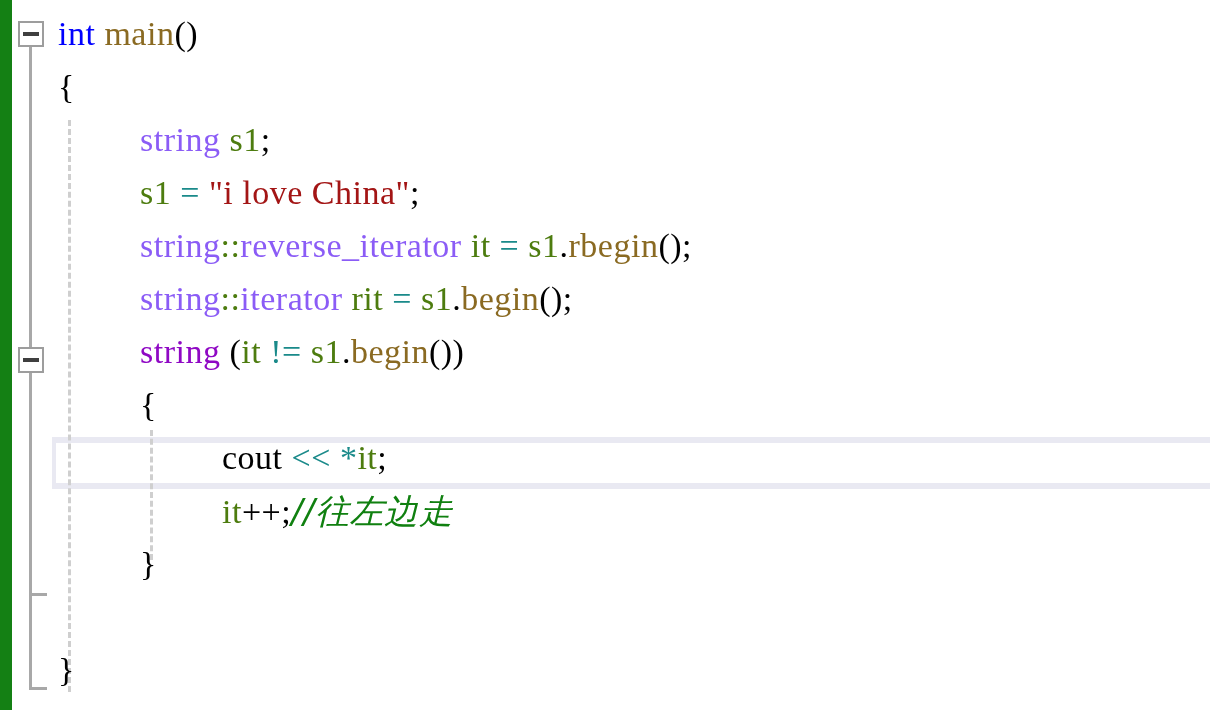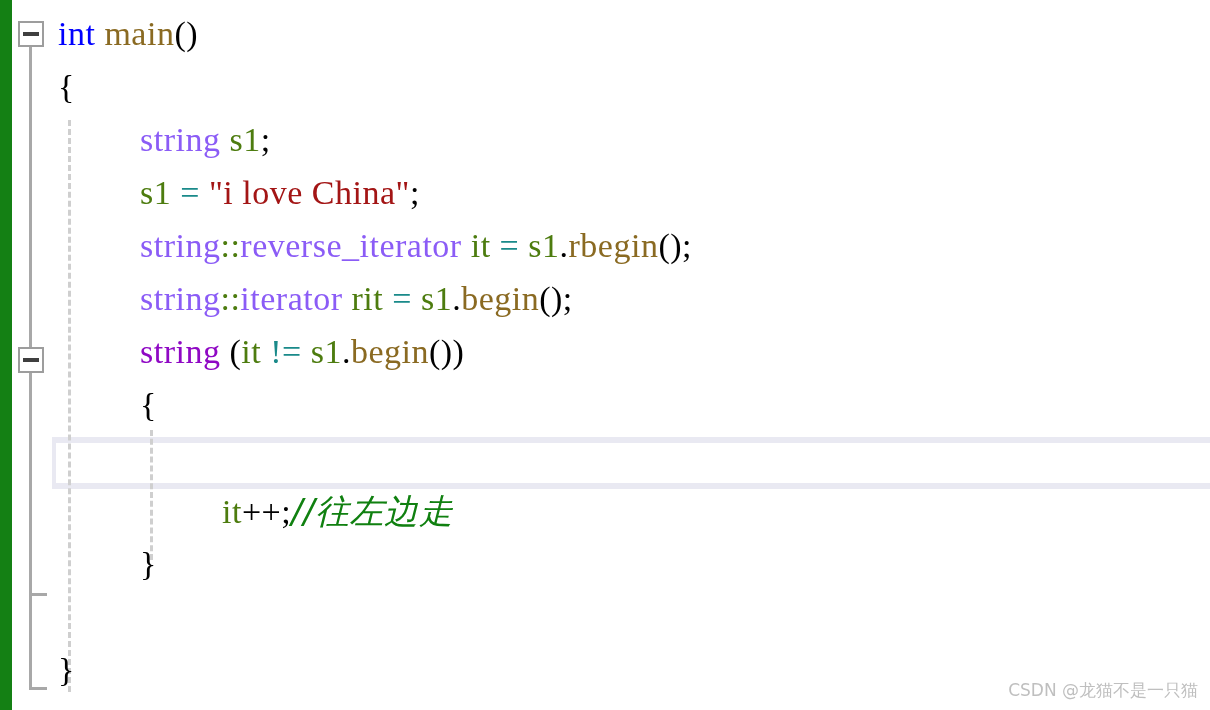--- a/index.html
+++ b/index.html
@@ -173,25 +173,25 @@
     <div class="code-line" style="left:140px; top:176px;"><span class="t-var">s1</span><span class="t-plain"> </span><span class="t-op">=</span><span class="t-plain"> </span><span class="t-str">"i love China"</span><span class="t-plain">;</span></div>
 
     <div class="code-line" style="left:140px; top:229px;"><span class="t-type">string</span><span class="t-var">::</span><span class="t-type">reverse_iterator</span><span class="t-plain"> </span><span class="t-var">it</span><span class="t-plain"> </span><span class="t-op">=</span><span class="t-plain"> </span><span class="t-var">s1</span><span class="t-plain">.</span><span class="t-fn">rbegin</span><span class="t-plain">();</span></div>
 
     <div class="code-line" style="left:140px; top:282px;"><span class="t-type">string</span><span class="t-var">::</span><span class="t-type">iterator</span><span class="t-plain"> </span><span class="t-var">rit</span><span class="t-plain"> </span><span class="t-op">=</span><span class="t-plain"> </span><span class="t-var">s1</span><span class="t-plain">.</span><span class="t-fn">begin</span><span class="t-plain">();</span></div>
 
     <div class="code-line" style="left:140px; top:335px;"><span class="t-ctl">string</span><span class="t-plain"> </span><span class="t-plain">(</span><span class="t-var">it</span><span class="t-plain"> </span><span class="t-op">!=</span><span class="t-plain"> </span><span class="t-var">s1</span><span class="t-plain">.</span><span class="t-fn">begin</span><span class="t-plain">())</span></div>
 
     <div class="code-line" style="left:140px; top:388px;"><span class="t-plain">{</span></div>
 
+    <div class="code-line" style="left:222px; top:441px;"><span class="t-plain">cout</span><span class="t-plain"> </span><span class="t-op">&lt;&lt;</span><span class="t-plain"> </span><span class="t-op">*</span><span class="t-var">it</span><span class="t-plain">;</span></div>
 
     <div class="code-line" style="left:222px; top:494px;"><span class="t-var">it</span><span class="t-plain">++</span><span class="t-plain">;</span><span class="t-cmt t-cjk">//往左边走</span></div>
 
     <div class="code-line" style="left:140px; top:547px;"><span class="t-plain">}</span></div>
 
 
     <div class="code-line" style="left:58px; top:653px;"><span class="t-plain">}</span></div>
 
   </div>
 
-  <div class="watermark">CSDN @龙猫不是一只猫</div>
 
 </div>
 
 </body></html>

